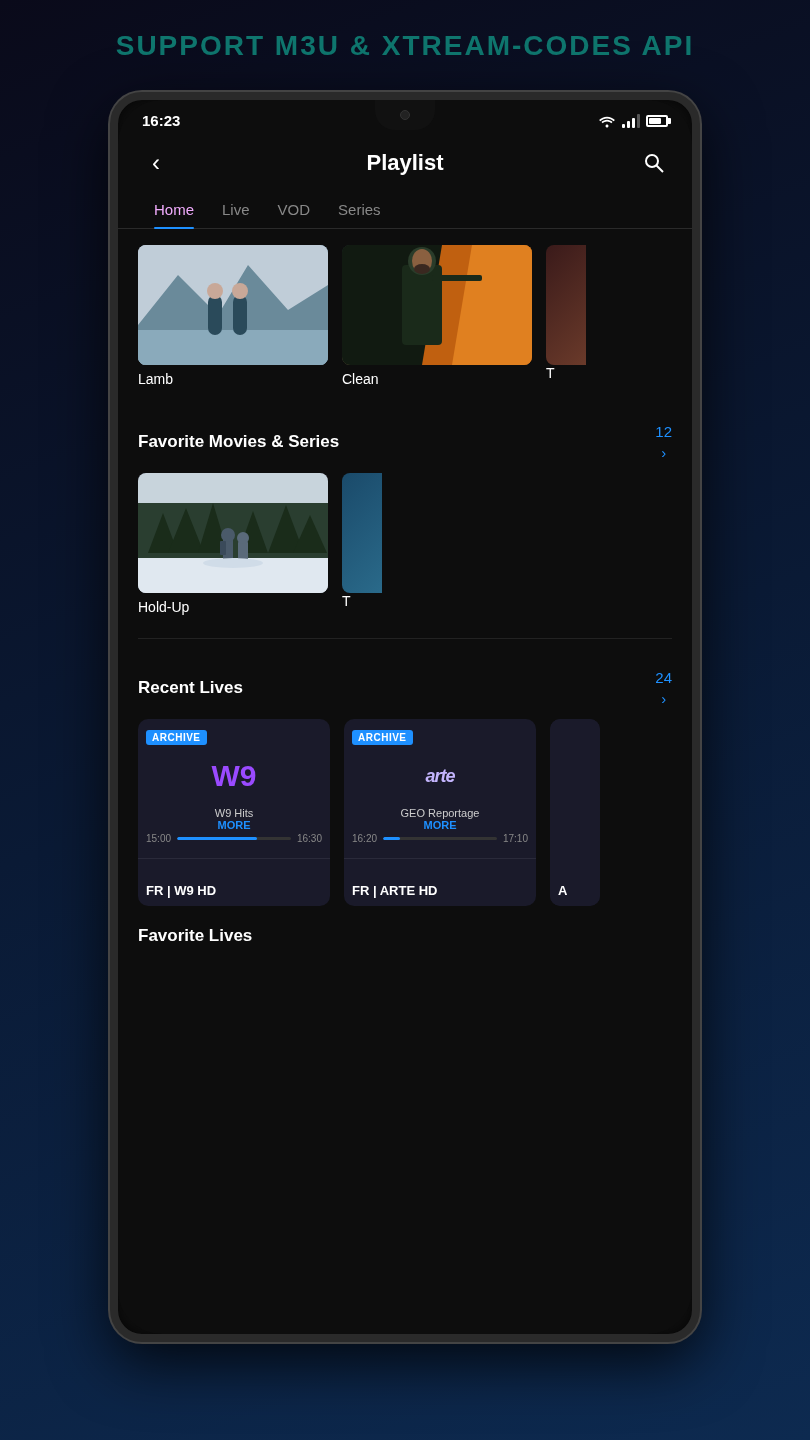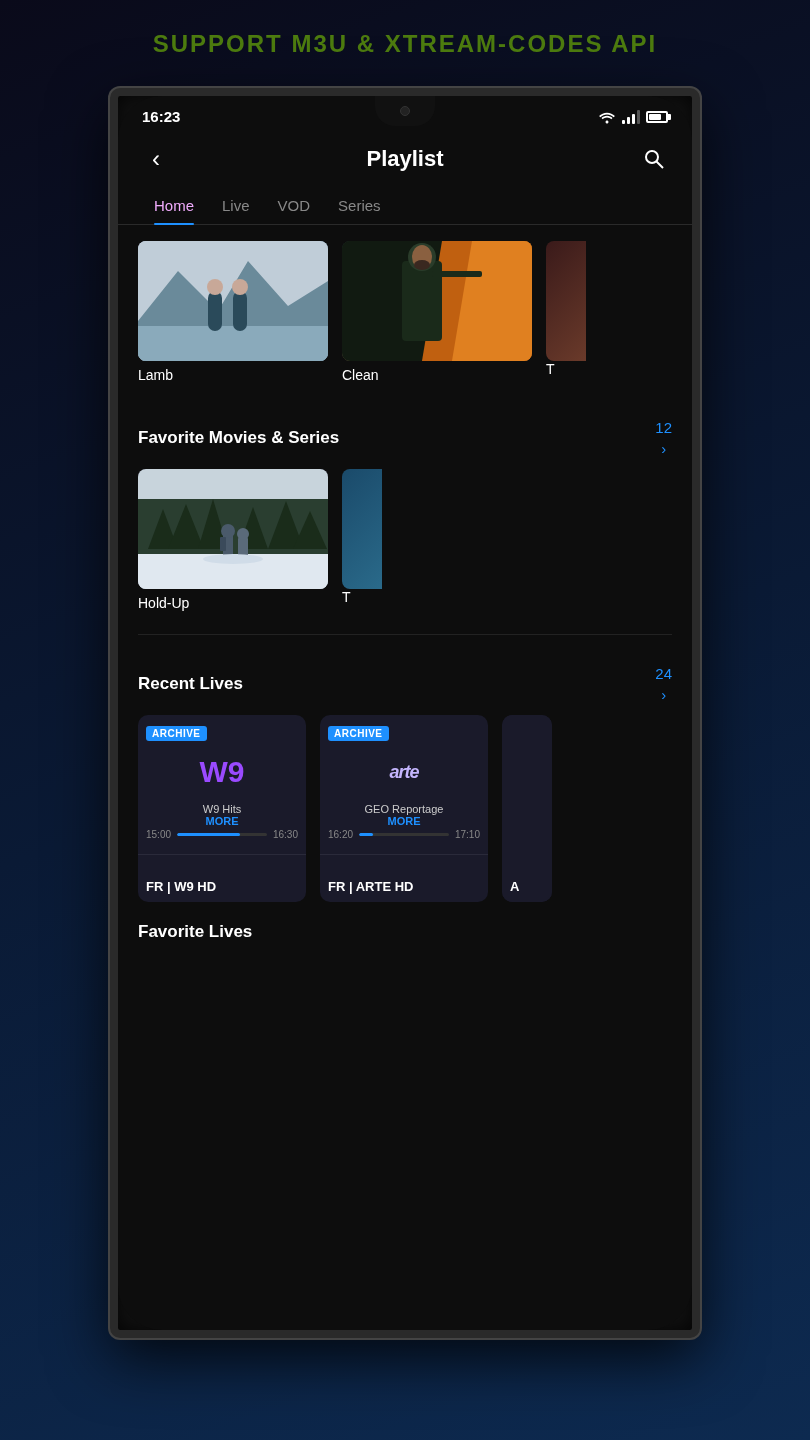--- a/index.html
+++ b/index.html
@@ -15,39 +15,39 @@
       overflow: hidden;
     }
 
     .page-header {
       width: 100%;
       padding: 30px 20px 20px;
       text-align: center;
     }
 
     .page-title-text {
-      color: #4d7c0f;
-      font-size: 24px;
+      color: #0f766e;
+      font-size: 28px;
       font-weight: 900;
       letter-spacing: 2px;
       text-transform: uppercase;
     }
 
     .phone-wrapper {
       position: relative;
       width: 590px;
       height: 1250px;
       margin-top: 10px;
     }
 
     .phone-frame {
       position: absolute;
       inset: 0;
       background: #111;
-      border-radius: 10px;
+      border-radius: 32px;
       border: 8px solid #2a2a2a;
       box-shadow: 0 0 0 2px #444, inset 0 0 20px rgba(0,0,0,0.8), 0 20px 60px rgba(0,0,0,0.8);
       overflow: hidden;
     }
 
     .phone-screen {
       position: absolute;
       top: 0;
       left: 0;
       right: 0;
@@ -309,21 +309,21 @@
       display: flex;
       gap: 14px;
       overflow-x: auto;
       padding-bottom: 4px;
     }
 
     .live-row::-webkit-scrollbar { display: none; }
 
     .live-card {
       flex-shrink: 0;
-      width: 168px;
+      width: 192px;
       background: #1a1a2a;
       border-radius: 10px;
       overflow: hidden;
       cursor: pointer;
     }
 
     .live-card-inner {
       padding: 8px;
     }
 

